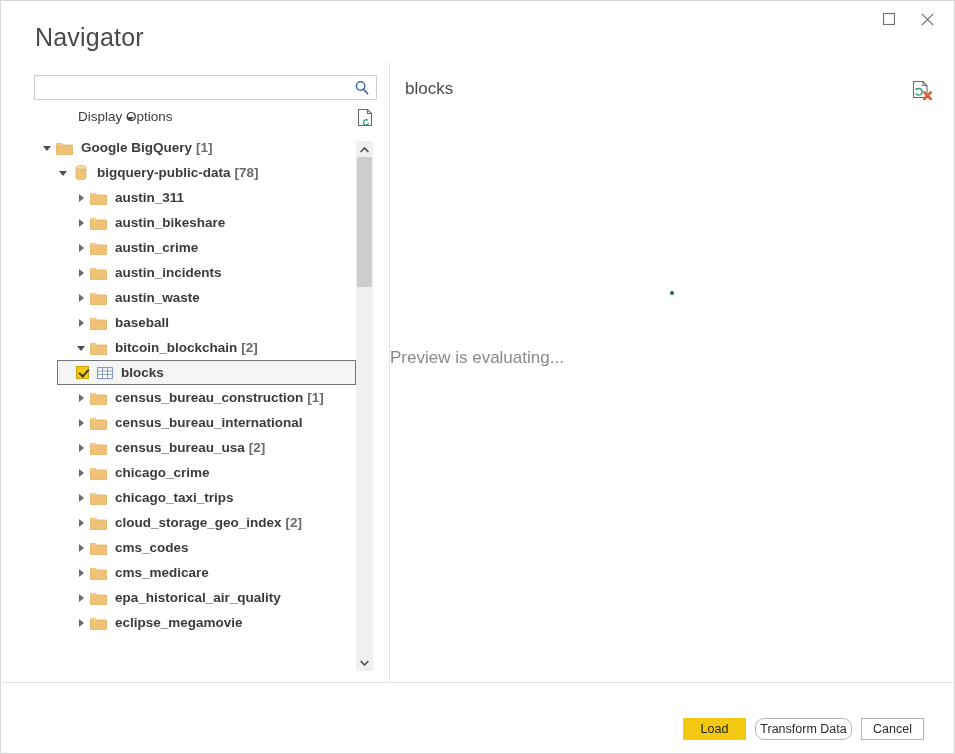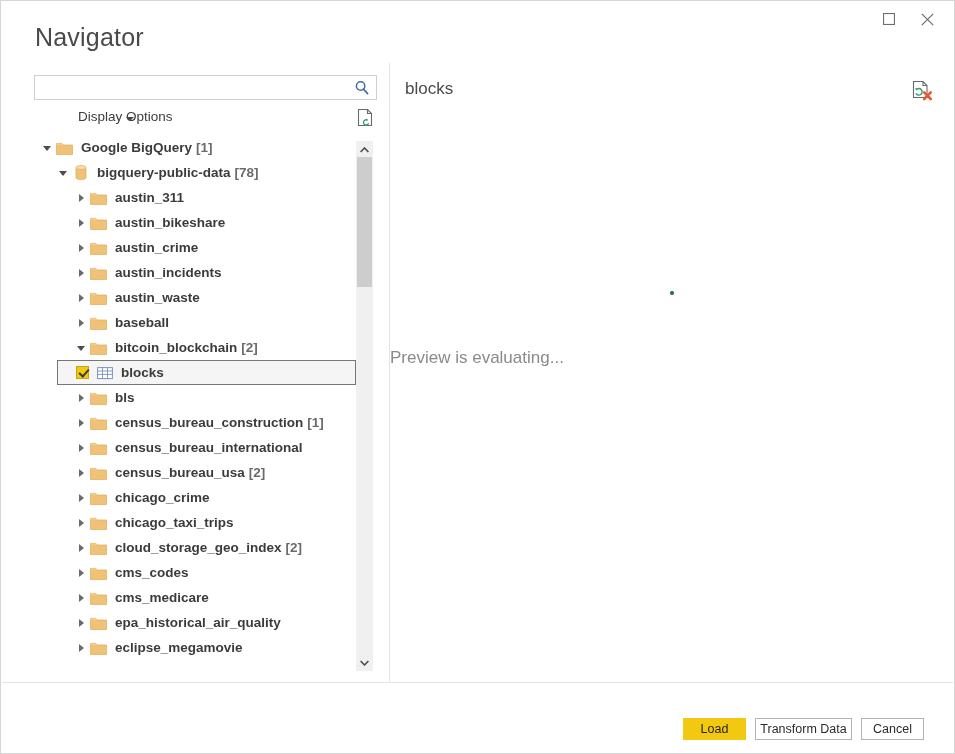--- a/index.html
+++ b/index.html
@@ -339,20 +339,21 @@
   .btn-load {
     left: 681px;
     width: 63px;
     background: #f2c811;
     border: 1px solid #f2c811;
     color: #1f1f1f;
   }
   .btn-transform {
     left: 753px;
     width: 97px;
+    border-radius: 9px;
   }
   .btn-cancel {
     left: 859px;
     width: 63px;
   }
 </style>
 </head>
 <body>
 
 <div class="window">
@@ -525,32 +526,20 @@
         <div class="tree-row ind2">
           <span class="tw">
             <span class="expander"></span>
           </span>
           <span class="node-icon">
             <svg width="17" height="14" viewBox="0 0 17 14">
               <path d="M0.5 2.4 h5.4 l1.5 1.6 h9.1 v9.5 h-16 z" fill="#EFC278" stroke="#e0ab55" stroke-width="0.7"></path>
               <path d="M0.5 2.4 h5.4 l1.5 1.6 h-6.9 z" fill="#f0cd92"></path>
             </svg>
           </span>
-          <span class="node-label">bls</span>
-        </div>
-        <div class="tree-row ind2">
-          <span class="tw">
-            <span class="expander"></span>
-          </span>
-          <span class="node-icon">
-            <svg width="17" height="14" viewBox="0 0 17 14">
-              <path d="M0.5 2.4 h5.4 l1.5 1.6 h9.1 v9.5 h-16 z" fill="#EFC278" stroke="#e0ab55" stroke-width="0.7"></path>
-              <path d="M0.5 2.4 h5.4 l1.5 1.6 h-6.9 z" fill="#f0cd92"></path>
-            </svg>
-          </span>
           <span class="node-label">census_bureau_construction</span>
           <span class="node-count">[1]</span>
         </div>
         <div class="tree-row ind2">
           <span class="tw">
             <span class="expander"></span>
           </span>
           <span class="node-icon">
             <svg width="17" height="14" viewBox="0 0 17 14">
               <path d="M0.5 2.4 h5.4 l1.5 1.6 h9.1 v9.5 h-16 z" fill="#EFC278" stroke="#e0ab55" stroke-width="0.7"></path>

